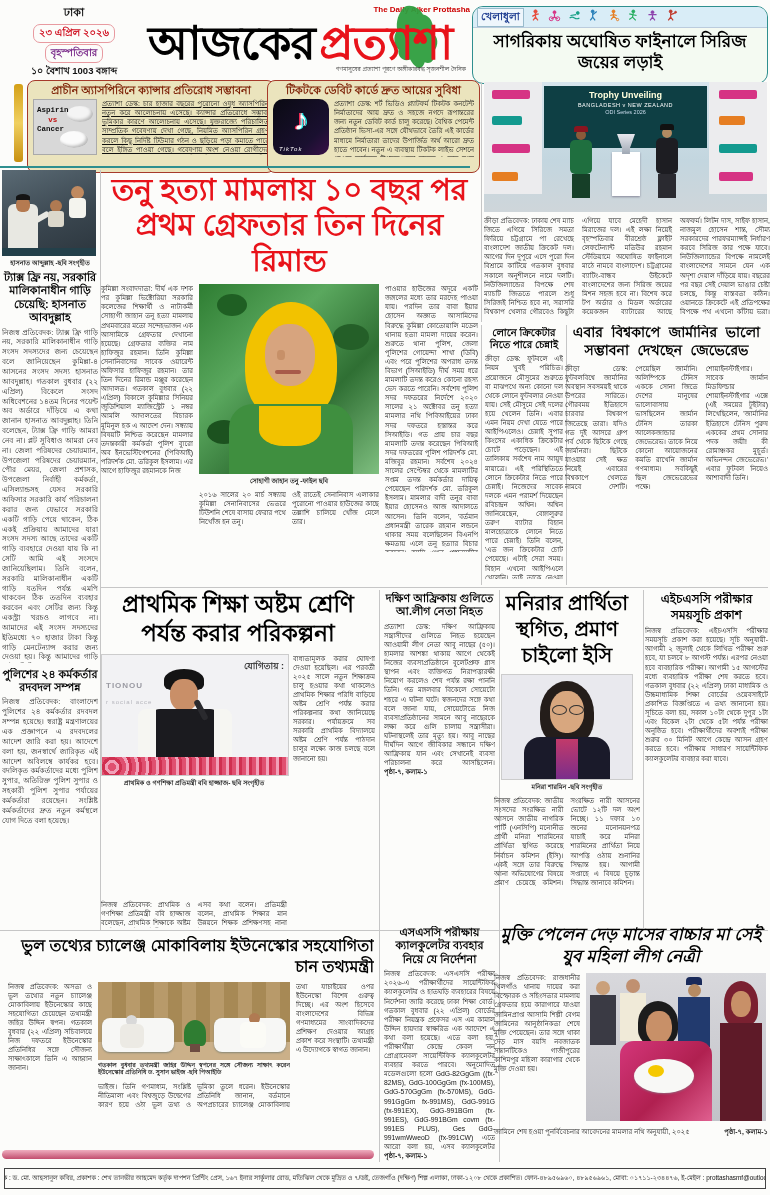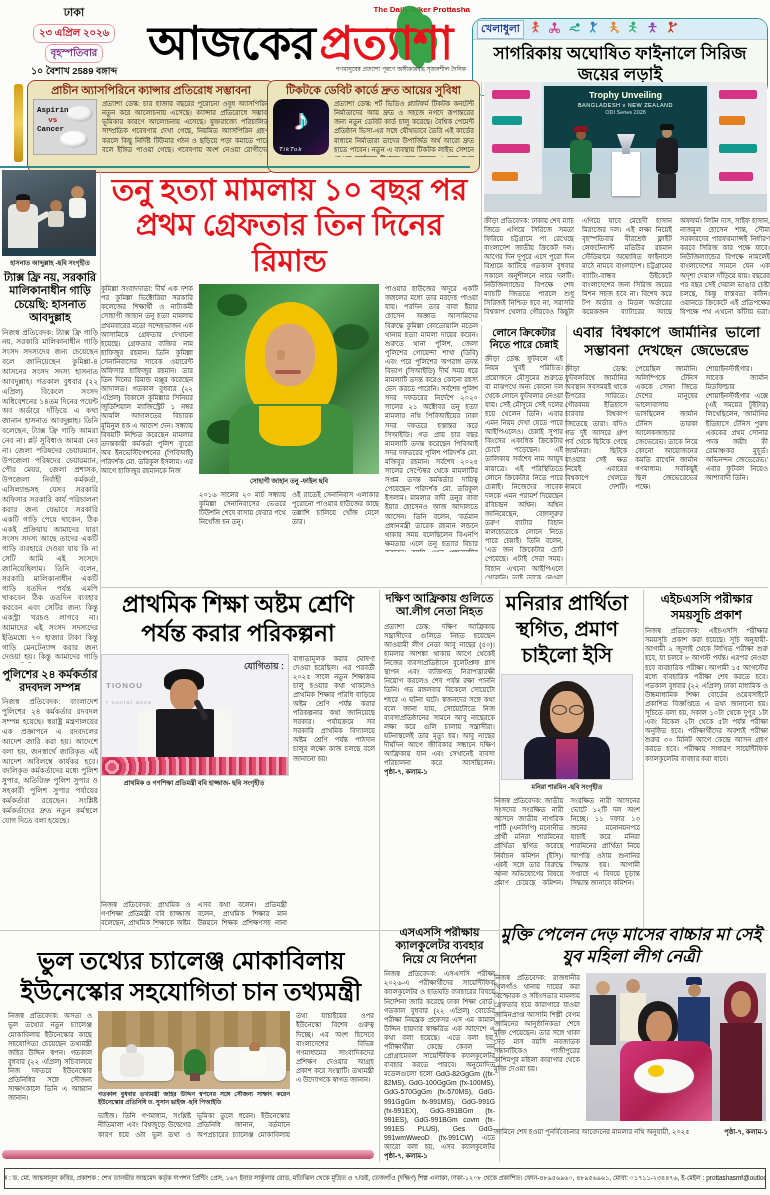--- a/index.html
+++ b/index.html
@@ -25,36 +25,36 @@
 </style>
 </head>
 <body>
 
 <div class="page">
 
   <div class="abs" style="left:8px;top:4px;width:132px;height:70px;text-align:center;">
     <div style="font-size:11px;font-weight:bold;">ঢাকা</div>
     <div class="datebox-line" style="color:#d01020;">২৩ এপ্রিল ২০২৬</div>
     <div class="datebox-line" style="color:#7b2d8b;">বৃহস্পতিবার</div>
-    <div style="font-size:9.5px;font-weight:bold;margin-top:1px;">১০ বৈশাখ 2589 বঙ্গাব্দ</div>
+    <div style="font-size:9.5px;font-weight:bold;margin-top:1px;">১০ বৈশাখ 1003 বঙ্গাব্দ</div>
   </div>
 
   <div class="abs" style="left:148px;top:2px;width:322px;height:74px;">
     <div class="abs" style="top:3px;right:0;font-size:8px;font-weight:bold;color:#cc0000;">The Daily Ajker Prottasha</div>
     <svg class="abs" style="right:18px;top:2px;width:72px;height:70px;" viewBox="0 0 100 120">
       <path d="M30,5 C20,15 15,30 18,45 C10,55 12,70 20,78 C18,90 28,100 40,95 C50,112 60,115 65,100 C75,105 85,95 80,82 C90,70 88,55 78,50 C82,35 75,20 62,18 C55,5 40,0 30,5 Z" fill="#2e9e3e" opacity="0.95"></path>
     </svg>
     <div class="abs" style="left:0;top:6px;width:322px;white-space:nowrap;">
       <span style="font-size:46px;font-weight:900;color:#000;letter-spacing:-1px;">আজকের</span>
       <span style="font-size:46px;font-weight:900;color:#e8131a;letter-spacing:-1px;position:relative;">প্রত্যাশা</span>
     </div>
     <div class="abs" style="bottom:1px;right:4px;font-size:6px;color:#333;">গণমানুষের প্রত্যাশা পূরণে অঙ্গীকারবদ্ধ সৃজনশীল দৈনিক</div>
   </div>
 
-  <div class="abs" style="left:472px;top:18px;width:294px;height:76px;border:1.5px solid #2e8f8f;border-radius:11px;overflow:hidden;background:#f4faf2;">
+  <div class="abs" style="left:472px;top:6px;width:294px;height:76px;border:1.5px solid #2e8f8f;border-radius:11px;overflow:hidden;background:#f4faf2;">
     <div style="height:20px;background:#d9edf7;display:flex;align-items:center;padding:0 4px;border-bottom:1px solid #bcd;">
       <span style="font-size:10.5px;font-weight:bold;color:#1a3a8f;margin-right:4px;background:#eef6fc;border:1px solid #9bc;padding:0 3px;">খেলাধুলা</span>
       <span>
         <svg class="sporticon" viewBox="0 0 16 16">
             <g stroke="#e74c3c" fill="#e74c3c">
               <circle cx="8" cy="3" r="2"></circle>
               <path d="M8 5 L8 10 M8 7 L4 9 M8 7 L12 6 M8 10 L5 14 M8 10 L11 14" stroke-width="1.6" fill="none"></path>
             </g>
           </svg>
         <svg class="sporticon" viewBox="0 0 16 16">
@@ -105,21 +105,21 @@
           </svg>
       </span>
     </div>
     <div class="hl" style="font-size:17px;padding:4px 6px 0;">সাগরিকায় অঘোষিত ফাইনালে সিরিজ জয়ের লড়াই</div>
   </div>
 
   <div class="abs" style="left:14px;top:84px;width:9px;height:78px;border-radius:3px;background:linear-gradient(180deg,#d4a017,#f0d060,#c89010);"></div>
 
   <div class="abs promo" style="left:27px;top:80px;width:236px;height:85px;">
     <div class="promo-h">প্রাচীন অ্যাসপিরিনে ক্যান্সার প্রতিরোধ সম্ভাবনা</div>
-    <div style="display:flex;gap:5px;">
+    <div style="display:flex;gap:5px;text-decoration:underline;">
       <div class="ph" style="position:relative;width:62px;height:54px;flex:0 0 auto;background:#d8d8d8;border:1px solid #aaa;">
         <div class="abs" style="right:3px;top:6px;width:26px;height:16px;border-radius:50%;background:#f4f4f4;box-shadow:inset -2px -2px 3px #bbb;"></div>
         <div class="abs" style="right:8px;bottom:6px;width:28px;height:17px;border-radius:50%;background:#fbfbfb;box-shadow:inset -2px -2px 3px #bbb;"></div>
         <div class="abs" style="left:3px;top:6px;font-family:'Liberation Mono','DejaVu Sans Mono',monospace;font-size:7.5px;font-weight:bold;color:#111;line-height:1.25;">
           <div>Aspirin</div>
           <div style="color:#c01010;text-align:center;">vs</div>
           <div>Cancer</div>
         </div>
       </div>
       <div class="bt" style="height:56px;flex:1;">
@@ -284,21 +284,21 @@
   </div>
 
   <div class="abs" style="left:645px;top:590px;width:123px;height:338px;overflow:hidden;">
     <div class="hl" style="font-size:12px;line-height:1.3;margin:2px 0 3px;">এইচএসসি পরীক্ষার সময়সূচি প্রকাশ</div>
     <div class="bt" style="height:290px;">নিজস্ব প্রতিবেদক: এইচএসসি পরীক্ষার সময়সূচি প্রকাশ করা হয়েছে। সূচি অনুযায়ী-আগামী ২ জুলাই থেকে লিখিত পরীক্ষা শুরু হবে, যা চলবে ৮ আগস্ট পর্যন্ত। এরপর নেওয়া হবে ব্যবহারিক পরীক্ষা। আগামী ১৫ আগস্টের মধ্যে ব্যবহারিক পরীক্ষা শেষ করতে হবে। গতকাল বুধবার (২২ এপ্রিল) ঢাকা মাধ্যমিক ও উচ্চমাধ্যমিক শিক্ষা বোর্ডের ওয়েবসাইটে প্রকাশিত বিজ্ঞপ্তিতে এ তথ্য জানানো হয়। সূচিতে বলা হয়, সকাল ১০টা থেকে দুপুর ১টা এবং বিকেল ২টা থেকে ৫টা পর্যন্ত পরীক্ষা অনুষ্ঠিত হবে। পরীক্ষার্থীদের অবশ্যই পরীক্ষা শুরুর ৩০ মিনিট আগে কেন্দ্রে আসন গ্রহণ করতে হবে। পরীক্ষায় সাধারণ সায়েন্টিফিক ক্যালকুলেটর ব্যবহার করা যাবে।</div>
   </div>
 
   <div class="abs hr" style="left:0;top:930px;width:768px;"></div>
 
   <div class="abs" style="left:8px;top:933px;width:366px;height:212px;overflow:hidden;">
-    <div class="hl" style="font-size:24px;line-height:1.3;margin-top:12px;">ভুল তথ্যের চ্যালেঞ্জ মোকাবিলায় ইউনেস্কোর সহযোগিতা চান তথ্যমন্ত্রী</div>
+    <div class="hl" style="font-size:16px;line-height:1.3;margin-top:3px;text-align:right;">ভুল তথ্যের চ্যালেঞ্জ মোকাবিলায় ইউনেস্কোর সহযোগিতা চান তথ্যমন্ত্রী</div>
     <div style="display:flex;gap:6px;margin-top:4px;">
       <div class="bt" style="width:84px;height:128px;flex:0 0 auto;">নিজস্ব প্রতিবেদক: অসত্য ও ভুল তথ্যের নতুন চ্যালেঞ্জ মোকাবিলায় ইউনেস্কোর কাছে সহযোগিতা চেয়েছেন তথ্যমন্ত্রী জহির উদ্দিন স্বপন। গতকাল বুধবার (২২ এপ্রিল) সচিবালয়ে নিজ দফতরে ইউনেস্কোর প্রতিনিধির সঙ্গে সৌজন্য সাক্ষাৎকালে তিনি এ আহ্বান জানান।</div>
       <div style="width:192px;flex:0 0 auto;">
         <div class="ph" style="position:relative;width:192px;height:78px;background:repeating-linear-gradient(90deg,#b89a6a 0 14px,#a78955 14px 28px);">
           <div class="abs" style="left:0;bottom:0;width:192px;height:18px;background:#cbb089;"></div>
           <div class="abs" style="left:4px;bottom:8px;width:72px;height:34px;background:#f7f7f5;border-radius:8px;box-shadow:0 1px 2px #887;"></div>
           <div class="abs" style="right:4px;bottom:8px;width:72px;height:34px;background:#f7f7f5;border-radius:8px;box-shadow:0 1px 2px #887;"></div>
           <div class="abs" style="left:86px;bottom:14px;width:22px;height:26px;background:#2f7d32;border-radius:50% 50% 20% 20%;"></div>
           <div class="abs" style="left:92px;bottom:8px;width:10px;height:8px;background:#6d4c41;"></div>
           <div class="abs" style="left:28px;bottom:34px;width:11px;height:11px;background:#d9d9d9;border-radius:50%;"></div>

